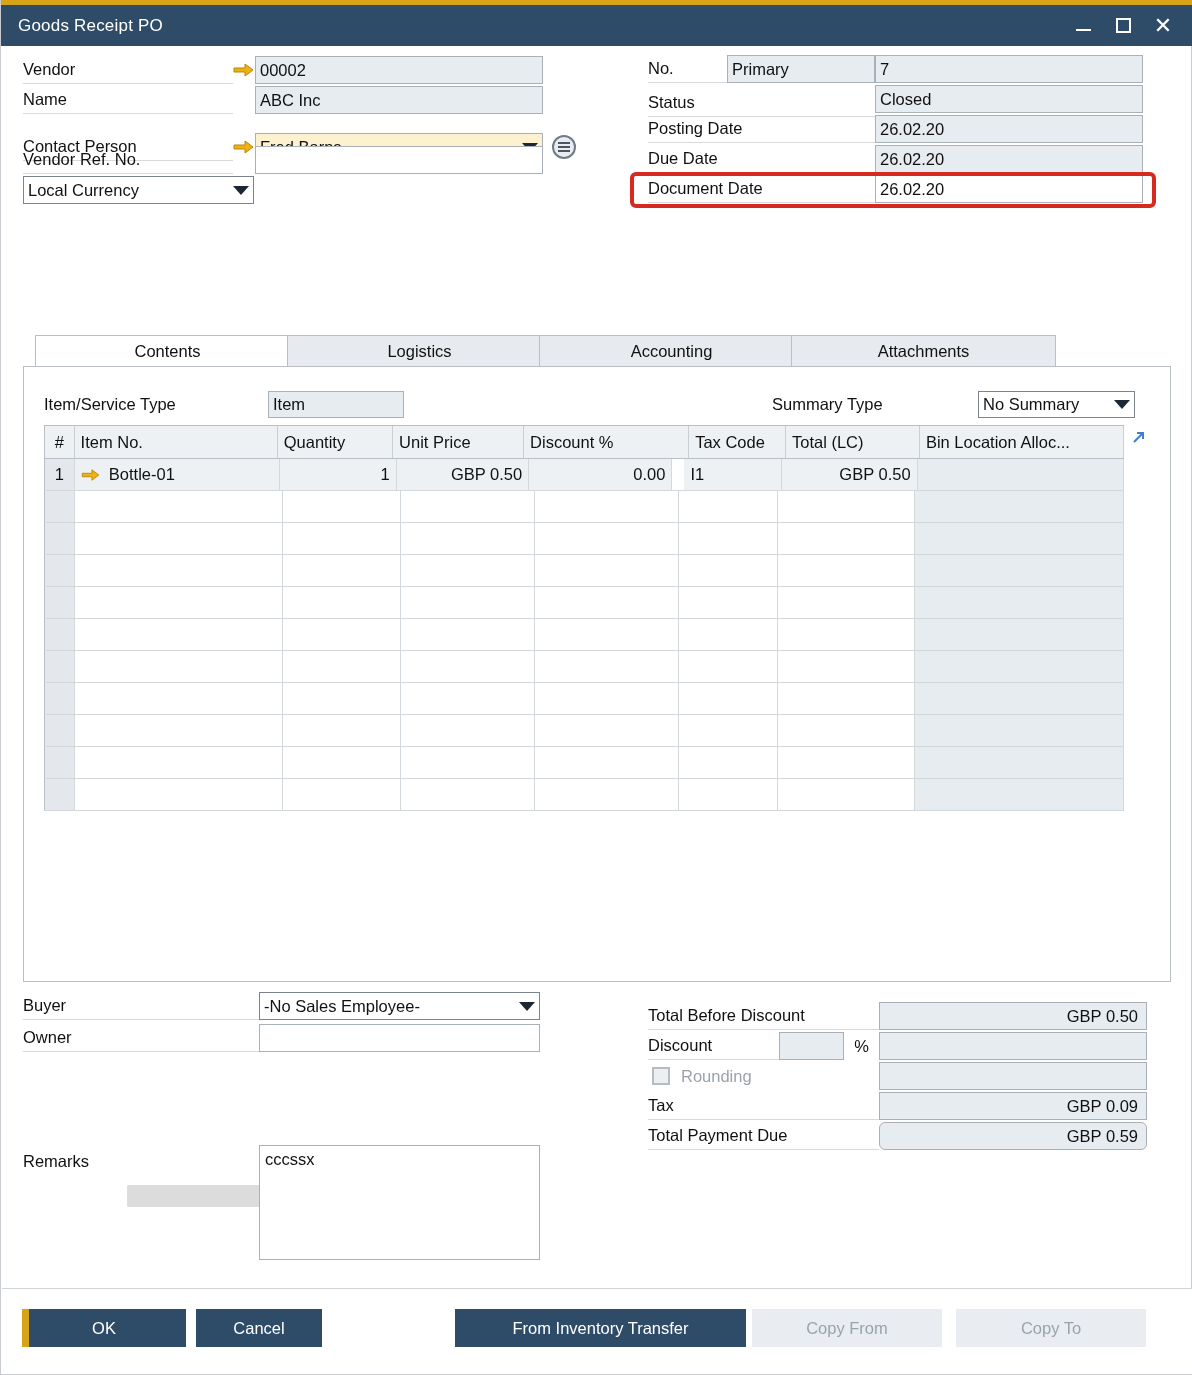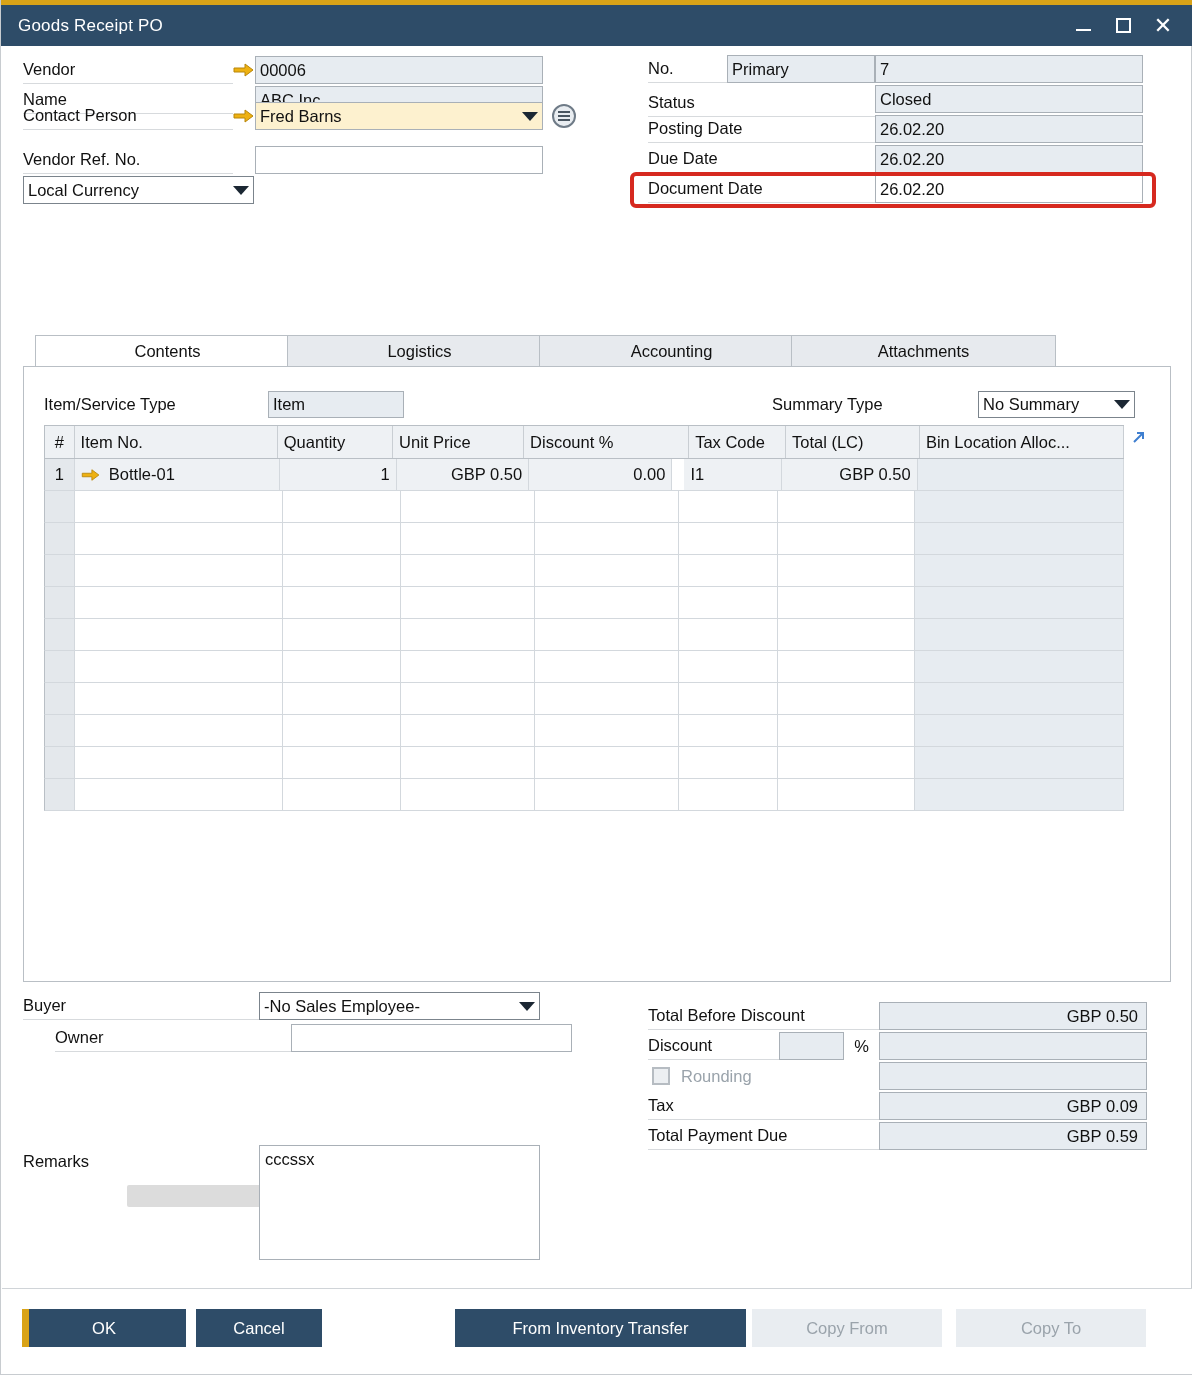--- a/index.html
+++ b/index.html
@@ -193,32 +193,32 @@
 
     <div class="fld-row" style="left:22px; top:10px; width:522px;">
       <div class="lbl-box" style="width:210px;">
         <span class="fld-label">Vendor</span>
       </div>
       <div class="arrow-link">
         <svg width="22" height="16" viewBox="0 0 22 16">
             <path d="M1 6h11V2l8 6-8 6v-4H1z" fill="#eeb111" stroke="#b8860b" stroke-width="1"></path>
           </svg>
       </div>
-      <div class="inp" style="width:288px;">00006</div>
+      <div class="inp" style="width:288px;">00002</div>
     </div>
 
     <div class="fld-row" style="left:22px; top:40px; width:522px;">
       <div class="lbl-box" style="width:210px;">
         <span class="fld-label">Name</span>
       </div>
       <div style="width:22px;"></div>
       <div class="inp" style="width:288px;">ABC Inc</div>
     </div>
 
-    <div class="fld-row" style="left:22px; top:56px; width:555px;">
+    <div class="fld-row" style="left:22px; top:87px; width:555px;">
       <div class="lbl-box" style="width:210px;">
         <span class="fld-label">Contact Person</span>
       </div>
       <div class="arrow-link">
         <svg width="22" height="16" viewBox="0 0 22 16">
             <path d="M1 6h11V2l8 6-8 6v-4H1z" fill="#eeb111" stroke="#b8860b" stroke-width="1"></path>
           </svg>
       </div>
       <div class="inp yellow" style="width:288px; justify-content:space-between;">
         <span>Fred Barns</span>
@@ -461,21 +461,21 @@
     <div class="lbl-box" style="width:236px;">
       <span class="fld-label">Buyer</span>
     </div>
     <div class="inp white" style="width:281px; justify-content:space-between; border-color:#7b848c;">
       <span>-No Sales Employee-</span>
       <span class="combo-caret"></span>
     </div>
   </div>
 
   <div class="fld-row" style="left:22px; top:1024px;">
-    <div class="lbl-box" style="width:236px;margin-left:32px;">
+    <div class="lbl-box" style="width:236px;">
       <span class="fld-label">Owner</span>
     </div>
     <div class="inp empty-white" style="width:281px;"></div>
   </div>
 
   <div style="position:absolute; left:22px; top:1152px;">
     <span class="fld-label">Remarks</span>
   </div>
   <textarea class="remarks" style="position: absolute; left: 258px; top: 1145px; width: 281px; height: 115px;">cccssx</textarea>
 
@@ -509,21 +509,21 @@
     <div class="lbl-box" style="width:231px;">
       <span class="fld-label">Tax</span>
     </div>
     <div class="inp right" style="width:268px;">GBP 0.09</div>
   </div>
 
   <div class="tot-row" style="left:647px; top:1122px;">
     <div class="lbl-box" style="width:231px;">
       <span class="fld-label">Total Payment Due</span>
     </div>
-    <div class="inp right" style="width:268px;">GBP 0.59</div>
+    <div class="inp right" style="width:268px;border-radius:6px;">GBP 0.59</div>
   </div>
 
   <div class="footer">
     <div class="btn" style="left:20px; top:20px; width:164px;">
       <div class="ok-accent"></div>
       <span>OK</span>
     </div>
     <div class="btn" style="left:194px; top:20px; width:126px;">
       <span>Cancel</span>
     </div>

